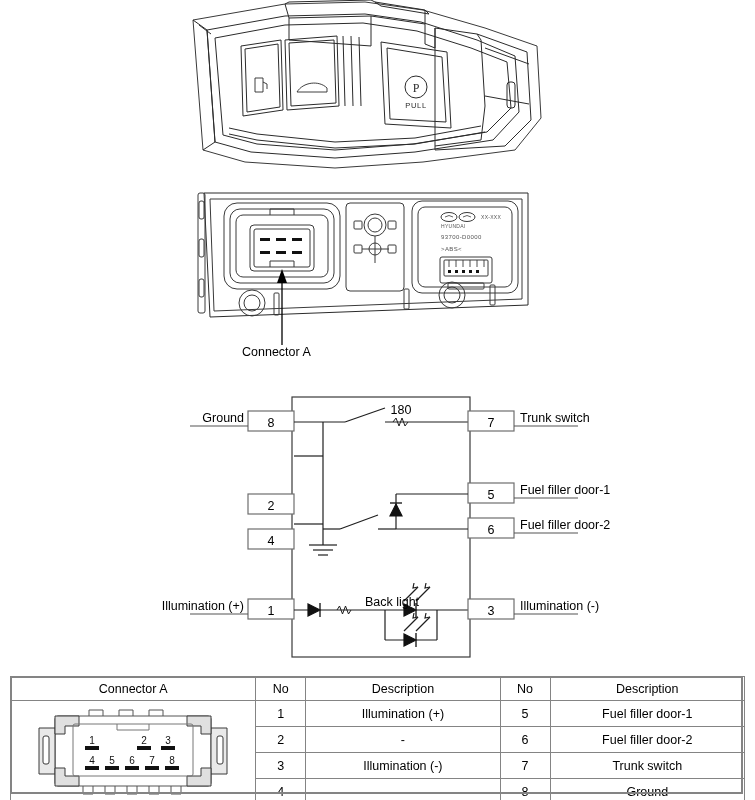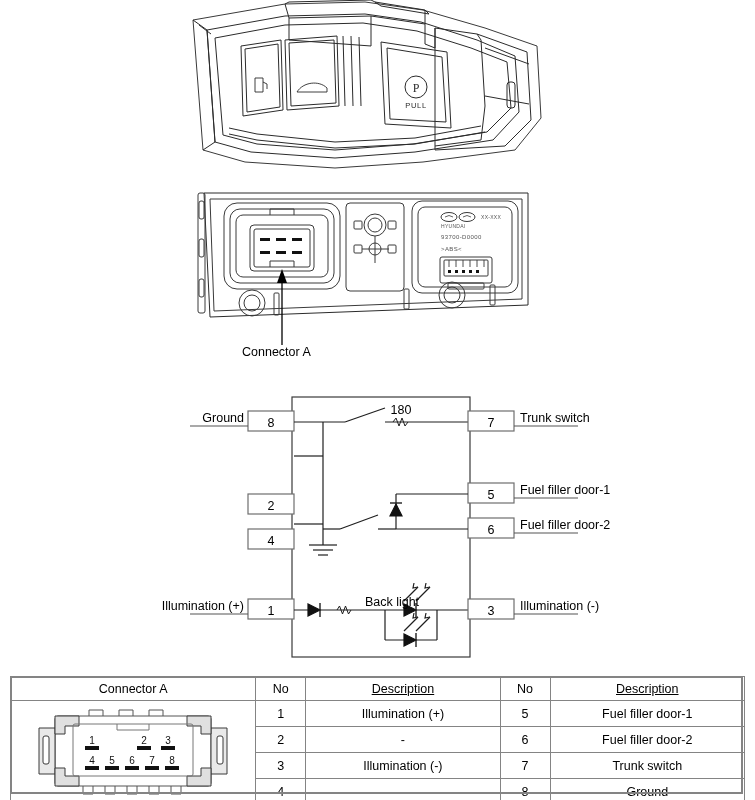--- a/index.html
+++ b/index.html
@@ -36,21 +36,21 @@
     border:1px solid #848484;
     text-align:center;
     font-weight:normal;
     padding:0;
     height:25px;
     background:#fff;
   }
   #pin-table th{height:23px;}
   .col-conn{width:240px;}
   .col-no{width:48px;}
-  .col-desc{width:190px;text-decoration:underline;}
+  .col-desc{width:190px;}
   .conn-cell{padding:4px 0 4px 0;}
   .outer-frame{position:absolute;left:10px;top:676px;width:733px;height:118px;border:2px solid #848484;pointer-events:none;box-sizing:border-box;}
 </style>
 </head>
 <body>
 
 <div class="panel" id="fig-assembly">
   <svg width="380" height="180" viewBox="0 0 380 180">
     <g fill="none" stroke="#2b2b2b" stroke-width="1" stroke-linejoin="round">
 

